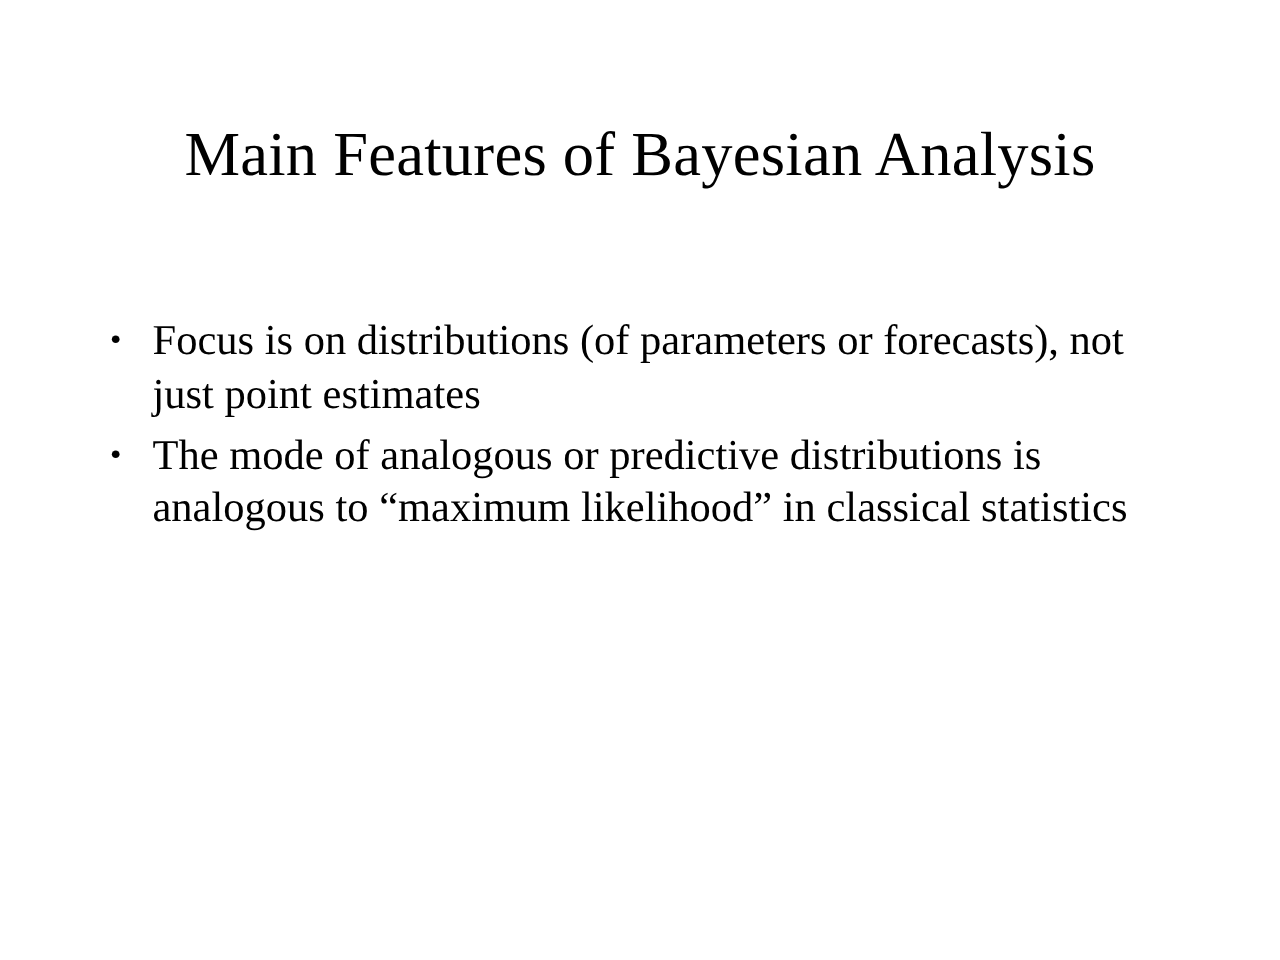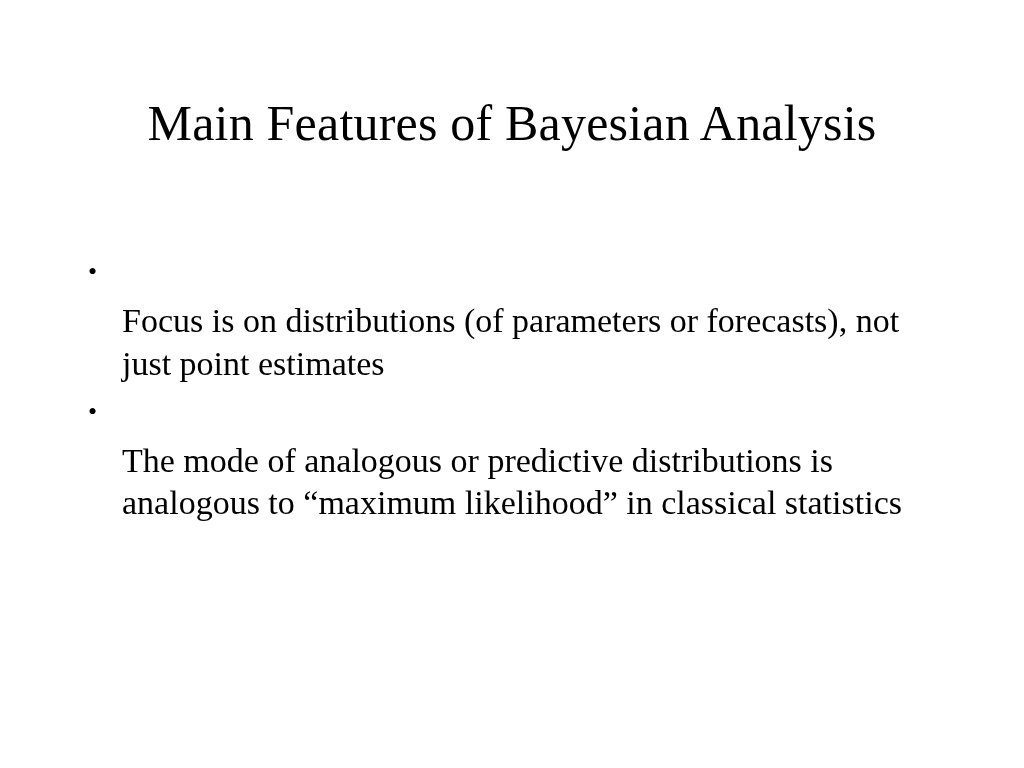--- a/index.html
+++ b/index.html
@@ -49,21 +49,20 @@
     width: 38px;
     font-size: 26px;
     line-height: 1.55;
     text-align: left;
     padding-left: 4px;
     box-sizing: border-box;
   }
   .bullet-text {
     flex: 1 1 auto;
     max-width: 790px;
-    margin-top: 48px;
   }
 </style>
 </head>
 <body>
 
 <div class="slide">
 
   <h1 class="slide-title">Main Features of Bayesian Analysis</h1>
 
   <div class="slide-body">

